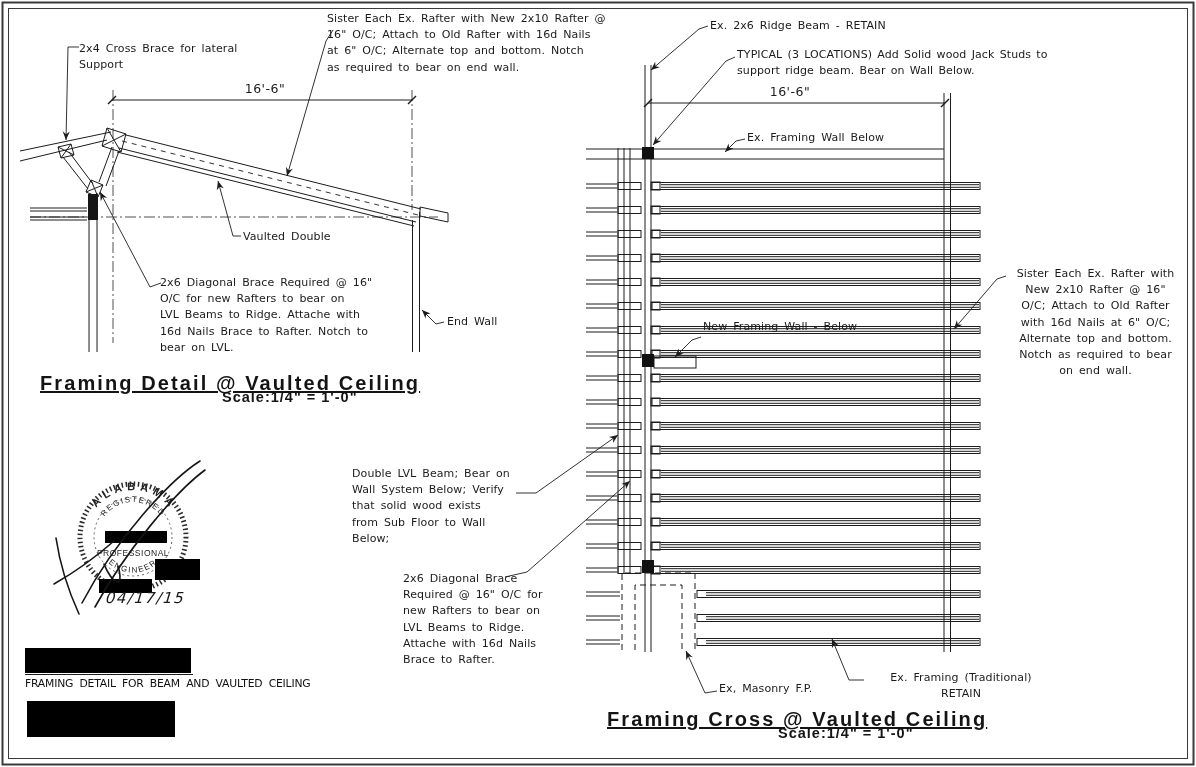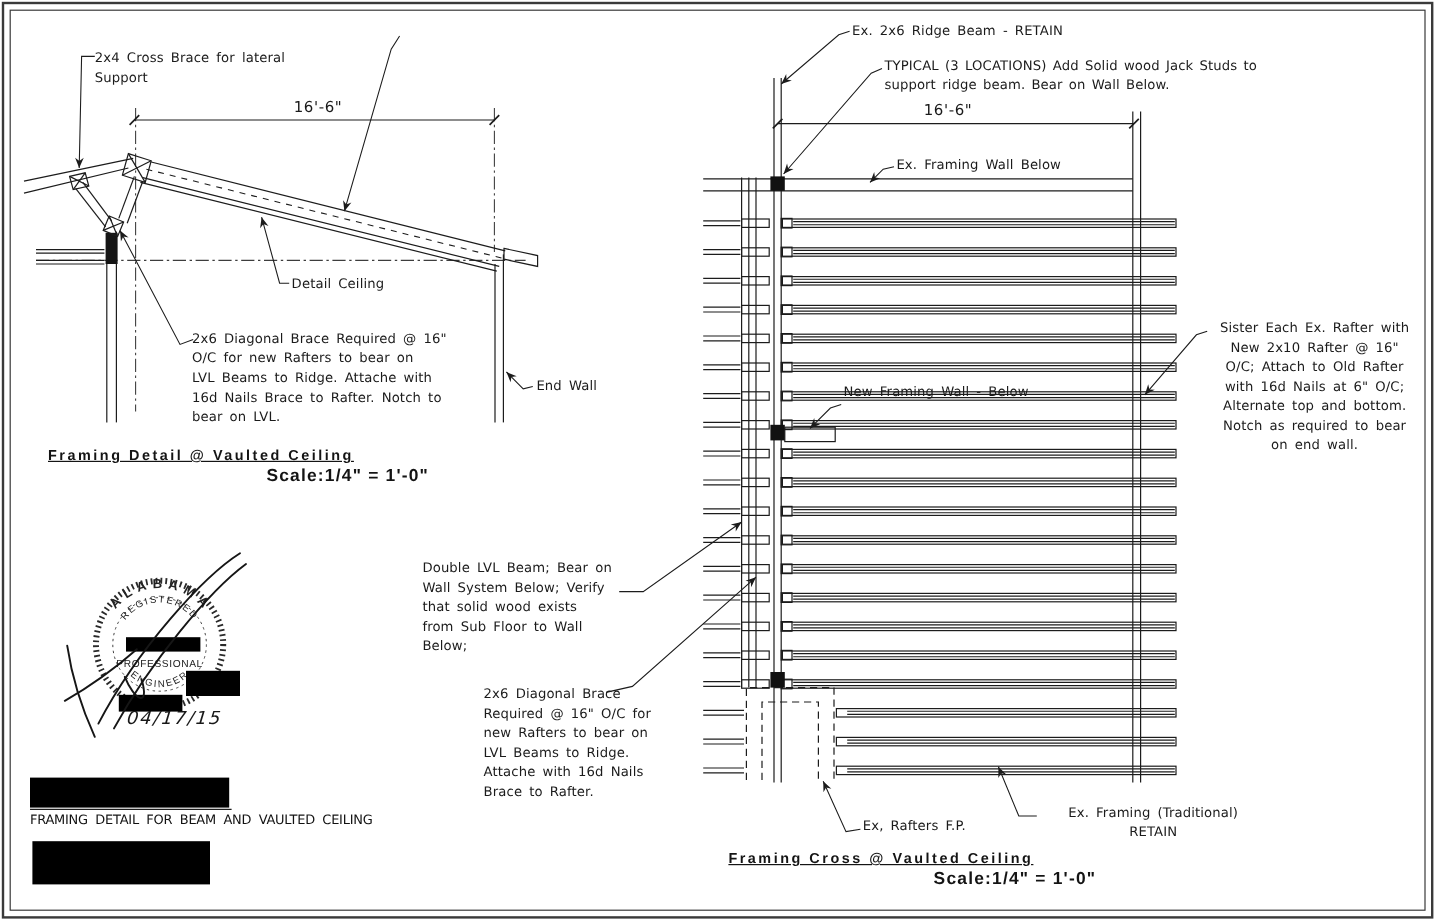--- a/index.html
+++ b/index.html
@@ -2,21 +2,21 @@
 <html><head>
 <meta charset="utf-8">
 <style>
   html,body{margin:0;padding:0;background:#e8e8e8;}
   #sheet{position:relative;width:1196px;height:767px;background:#ffffff;overflow:hidden;
          font-family:"DejaVu Sans",sans-serif;}
   #linework{position:absolute;left:0;top:0;}
   .note{position:absolute;font:11px/16.2px "DejaVu Sans",sans-serif;color:#1b1b1b;
         white-space:pre-line;word-spacing:2.3px;letter-spacing:.1px;}
   .title{position:absolute;font-family:"Liberation Sans",sans-serif;font-weight:700;
-         color:#141414;text-decoration:underline;font-size:12px;letter-spacing:2.1px;}
+         color:#141414;text-decoration:underline;font-size:20px;letter-spacing:2.1px;}
   .scale{position:absolute;font-family:"Liberation Sans",sans-serif;font-weight:700;
          color:#141414;font-size:14.5px;letter-spacing:1px;}
   .dim{position:absolute;font:12.5px "DejaVu Sans",sans-serif;color:#1b1b1b;letter-spacing:.5px;}
   .tblock{position:absolute;font:10.8px "DejaVu Sans",sans-serif;color:#111;
           letter-spacing:-.2px;word-spacing:3px;}
   .date{position:absolute;font:italic 15px "DejaVu Sans",sans-serif;color:#181818;
         letter-spacing:1.5px;transform:skewX(-6deg);}
 </style>
 </head>
 <body>
@@ -231,22 +231,26 @@
 
   <g fill="#000">
     <rect x="25" y="648" width="166" height="25"></rect>
     <line x1="25" y1="674.5" x2="193" y2="674.5" stroke="#1c1c1c" stroke-width="1"></line>
     <rect x="27" y="701" width="148" height="36"></rect>
   </g>
 </svg>
 
 <div class="note" style="left:79px;top:41px;width:180px;">2x4 Cross Brace for lateral
 Support</div>
+<div class="note" style="left:327px;top:11px;width:300px;">Sister Each Ex. Rafter with New 2x10 Rafter @
+16" O/C; Attach to Old Rafter with 16d Nails
+at 6" O/C; Alternate top and bottom. Notch
+as required to bear on end wall.</div>
 <div class="dim" style="left:225px;top:81px;width:80px;text-align:center;">16'-6"</div>
-<div class="note" style="left:243px;top:229px;">Detail Ceiling</div>
+<div class="note" style="left:243px;top:229px;">Vaulted Double</div>
 <div class="note" style="left:160px;top:275px;width:240px;">2x6 Diagonal Brace Required @ 16"
 O/C for new Rafters to bear on
 LVL Beams to Ridge. Attache with
 16d Nails Brace to Rafter. Notch to
 bear on LVL.</div>
 <div class="note" style="left:447px;top:314px;">End Wall</div>
 <div class="title" style="left:40px;top:372px;">Framing Detail @ Vaulted Ceiling</div>
 <div class="scale" style="left:222px;top:389px;">Scale:1/4" = 1'-0"</div>
 
 <div class="note" style="left:710px;top:18px;">Ex. 2x6 Ridge Beam - RETAIN</div>
@@ -266,21 +270,21 @@
 Wall System Below; Verify
 that solid wood exists
 from Sub Floor to Wall
 Below;</div>
 <div class="note" style="left:403px;top:571px;width:175px;">2x6 Diagonal Brace
 Required @ 16" O/C for
 new Rafters to bear on
 LVL Beams to Ridge.
 Attache with 16d Nails
 Brace to Rafter.</div>
-<div class="note" style="left:719px;top:681px;">Ex, Rafters F.P.</div>
+<div class="note" style="left:719px;top:681px;">Ex, Masonry F.P.</div>
 <div class="note" style="left:866px;top:670px;width:190px;text-align:center;">Ex. Framing (Traditional)
 RETAIN</div>
 <div class="title" style="left:607px;top:708px;">Framing Cross @ Vaulted Ceiling</div>
 <div class="scale" style="left:778px;top:725px;">Scale:1/4" = 1'-0"</div>
 
 <div class="date" style="left:106px;top:589px;">04/17/15</div>
 <div class="tblock" style="left:25px;top:677px;">FRAMING DETAIL FOR BEAM AND VAULTED CEILING</div>
 
 </div>
 

